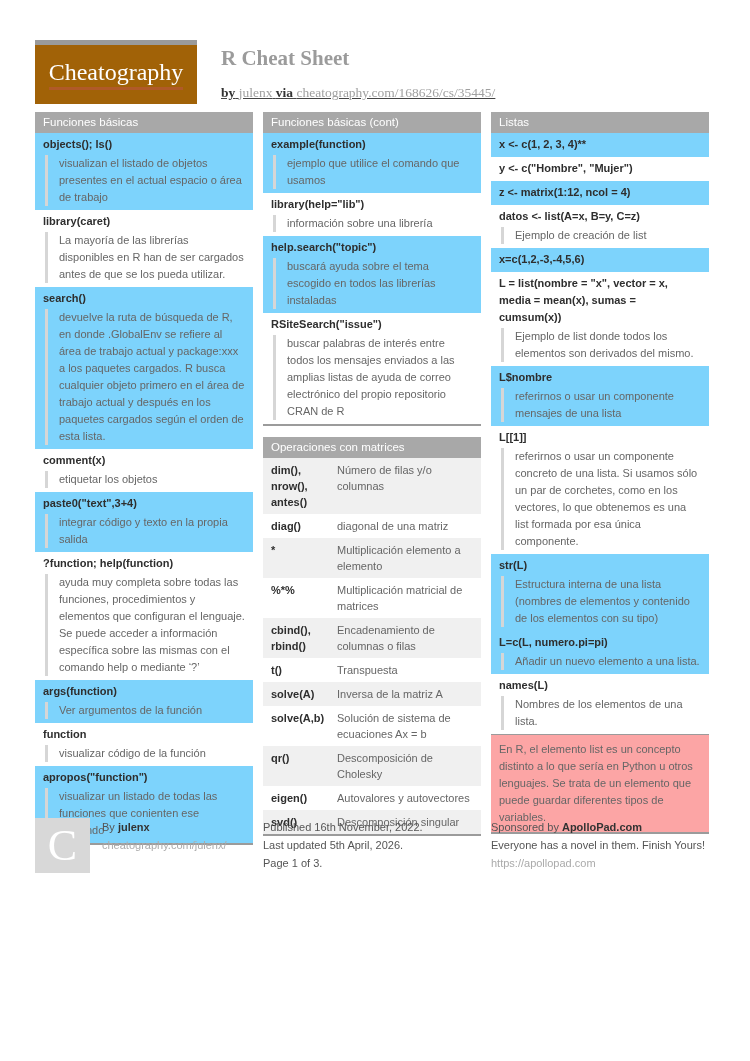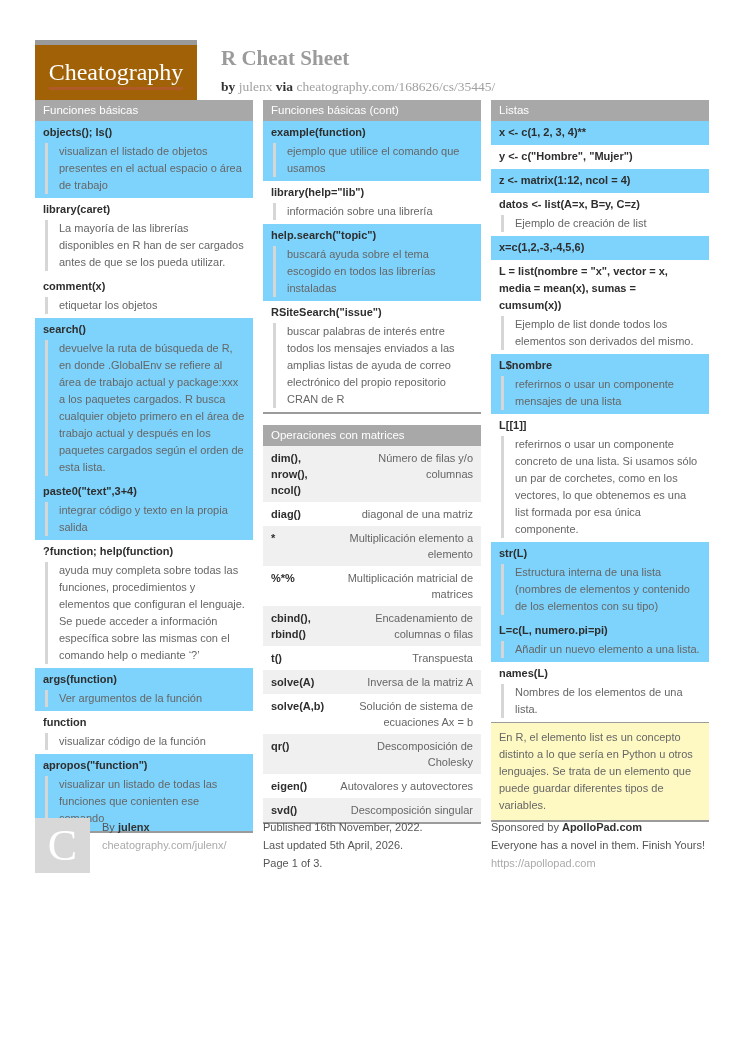--- a/index.html
+++ b/index.html
@@ -7,43 +7,43 @@
               font-family:"Liberation Sans", sans-serif; }
 
   
   .page-header { position:absolute; top:40px; left:35px; right:41px; display:flex; }
   .logo-box { width:162px; height:64px; background:#a16207; border-top:5px solid #9a9a9a;
               display:flex; align-items:center; justify-content:center; }
   .logo-text { font-family:"Liberation Serif", serif; color:#ffffff; font-size:24px;
                border-bottom:3px solid #b05a28; padding-bottom:1px; line-height:1.1; }
   .title-wrap { margin-left:24px; padding-top:6px; font-family:"Liberation Serif", serif; }
   .sheet-title { color:#9b9b9b; font-size:21px; font-weight:bold; }
-  .byline { margin-top:8px; font-size:13.5px; color:#444; }
+  .byline { margin-top:14px; font-size:13.5px; color:#444;text-decoration:underline; }
   .byline .dim { color:#a0a0a0; }
   .byline .lbl { color:#333; font-weight:bold; }
 
   
-  .sheet { position:absolute; top:100px; left:35px; display:flex; gap:10px; }
+  .sheet { position:absolute; top:112px; left:35px; display:flex; gap:10px; }
   .col { width:218px; }
   .section { border-bottom:2px solid #9b9b9b; margin-bottom:11px; }
   .section-header { background:#a8a8a8; color:#ffffff; font-size:11.5px;
                     padding:4px 8px; height:21px; }
   .entry { padding:3px 8px 4px 8px; font-size:11px; line-height:17px; }
   .entry.alt { background:#7dd3fc; }
   .cmd { font-weight:bold; color:#2e2e2e; }
   .desc { margin-top:2px; margin-left:2px; color:#666666;
           border-left:3px solid #d6d6d6; padding-left:11px; }
   .note { border-top:1px solid #9b9b9b; padding:6px 8px; font-size:11px;
-          line-height:17px; color:#666666; background:#fef9c3; }
+          line-height:17px; color:#666666; background:#fca5a5; }
 
   
   .trow { display:flex; font-size:11px; line-height:16px; padding:4px 8px 4px 8px; }
   .trow.alt { background:#f0f0f0; }
   .tkey { width:66px; flex:none; font-weight:bold; color:#2e2e2e; padding-right:6px; }
-  .tval { flex:1; color:#666666;text-align:right; }
+  .tval { flex:1; color:#666666; }
 
   
   .page-footer { position:absolute; top:818px; left:35px; right:41px; display:flex; gap:10px; }
   .fcol { width:218px; font-size:11px; color:#555; line-height:18px; }
   .fcol-left { display:flex; gap:12px; }
   .avatar { width:55px; height:55px; background:#d8d8d8; flex:none;
             display:flex; align-items:center; justify-content:center; }
   .avatar span { font-family:"Liberation Serif", serif; color:#ffffff;
                  font-size:44px; line-height:1; }
   .flink { color:#aaaaaa; text-decoration:none; }
@@ -72,29 +72,29 @@
       <div class="section">
         <div class="section-header">Funciones básicas</div>
         <div class="entry alt">
           <div class="cmd">objects(); ls()</div>
           <div class="desc">visualizan el listado de objetos presentes en el actual espacio o área de trabajo</div>
         </div>
         <div class="entry">
           <div class="cmd">library(caret)</div>
           <div class="desc">La mayoría de las librerías disponibles en R han de ser cargados antes de que se los pueda utilizar.</div>
         </div>
+        <div class="entry alt">
+          <div class="cmd">search()</div>
+          <div class="desc">devuelve la ruta de búsqueda de R, en donde .GlobalEnv se refiere al área de trabajo actual y package:xxx a los paquetes cargados. R busca cualquier objeto primero en el área de trabajo actual y después en los paquetes cargados según el orden de esta lista.</div>
+        </div>
         <div class="entry">
           <div class="cmd">comment(x)</div>
           <div class="desc">etiquetar los objetos</div>
         </div>
         <div class="entry alt">
-          <div class="cmd">search()</div>
-          <div class="desc">devuelve la ruta de búsqueda de R, en donde .GlobalEnv se refiere al área de trabajo actual y package:xxx a los paquetes cargados. R busca cualquier objeto primero en el área de trabajo actual y después en los paquetes cargados según el orden de esta lista.</div>
-        </div>
-        <div class="entry alt">
           <div class="cmd">paste0("text",3+4)</div>
           <div class="desc">integrar código y texto en la propia salida</div>
         </div>
         <div class="entry">
           <div class="cmd">?function; help(function)</div>
           <div class="desc">ayuda muy completa sobre todas las funciones, procedimientos y elementos que configuran el lenguaje. Se puede acceder a información específica sobre las mismas con el comando help o mediante ‘?’</div>
         </div>
         <div class="entry alt">
           <div class="cmd">args(function)</div>
           <div class="desc">Ver argumentos de la función</div>
@@ -125,21 +125,21 @@
           <div class="desc">buscará ayuda sobre el tema escogido en todos las librerías instaladas</div>
         </div>
         <div class="entry">
           <div class="cmd">RSiteSearch("issue")</div>
           <div class="desc">buscar palabras de interés entre todos los mensajes enviados a las amplias listas de ayuda de correo electrónico del propio repositorio CRAN de R</div>
         </div>
       </div>
       <div class="section">
         <div class="section-header">Operaciones con matrices</div>
         <div class="trow alt">
-          <div class="tkey">dim(), nrow(), ncol()</div>
+          <div class="tkey">dim(), nrow(), antes()</div>
           <div class="tval">Número de filas y/o columnas</div>
         </div>
         <div class="trow">
           <div class="tkey">diag()</div>
           <div class="tval">diagonal de una matriz</div>
         </div>
         <div class="trow alt">
           <div class="tkey">*</div>
           <div class="tval">Multiplicación elemento a elemento</div>
         </div>

